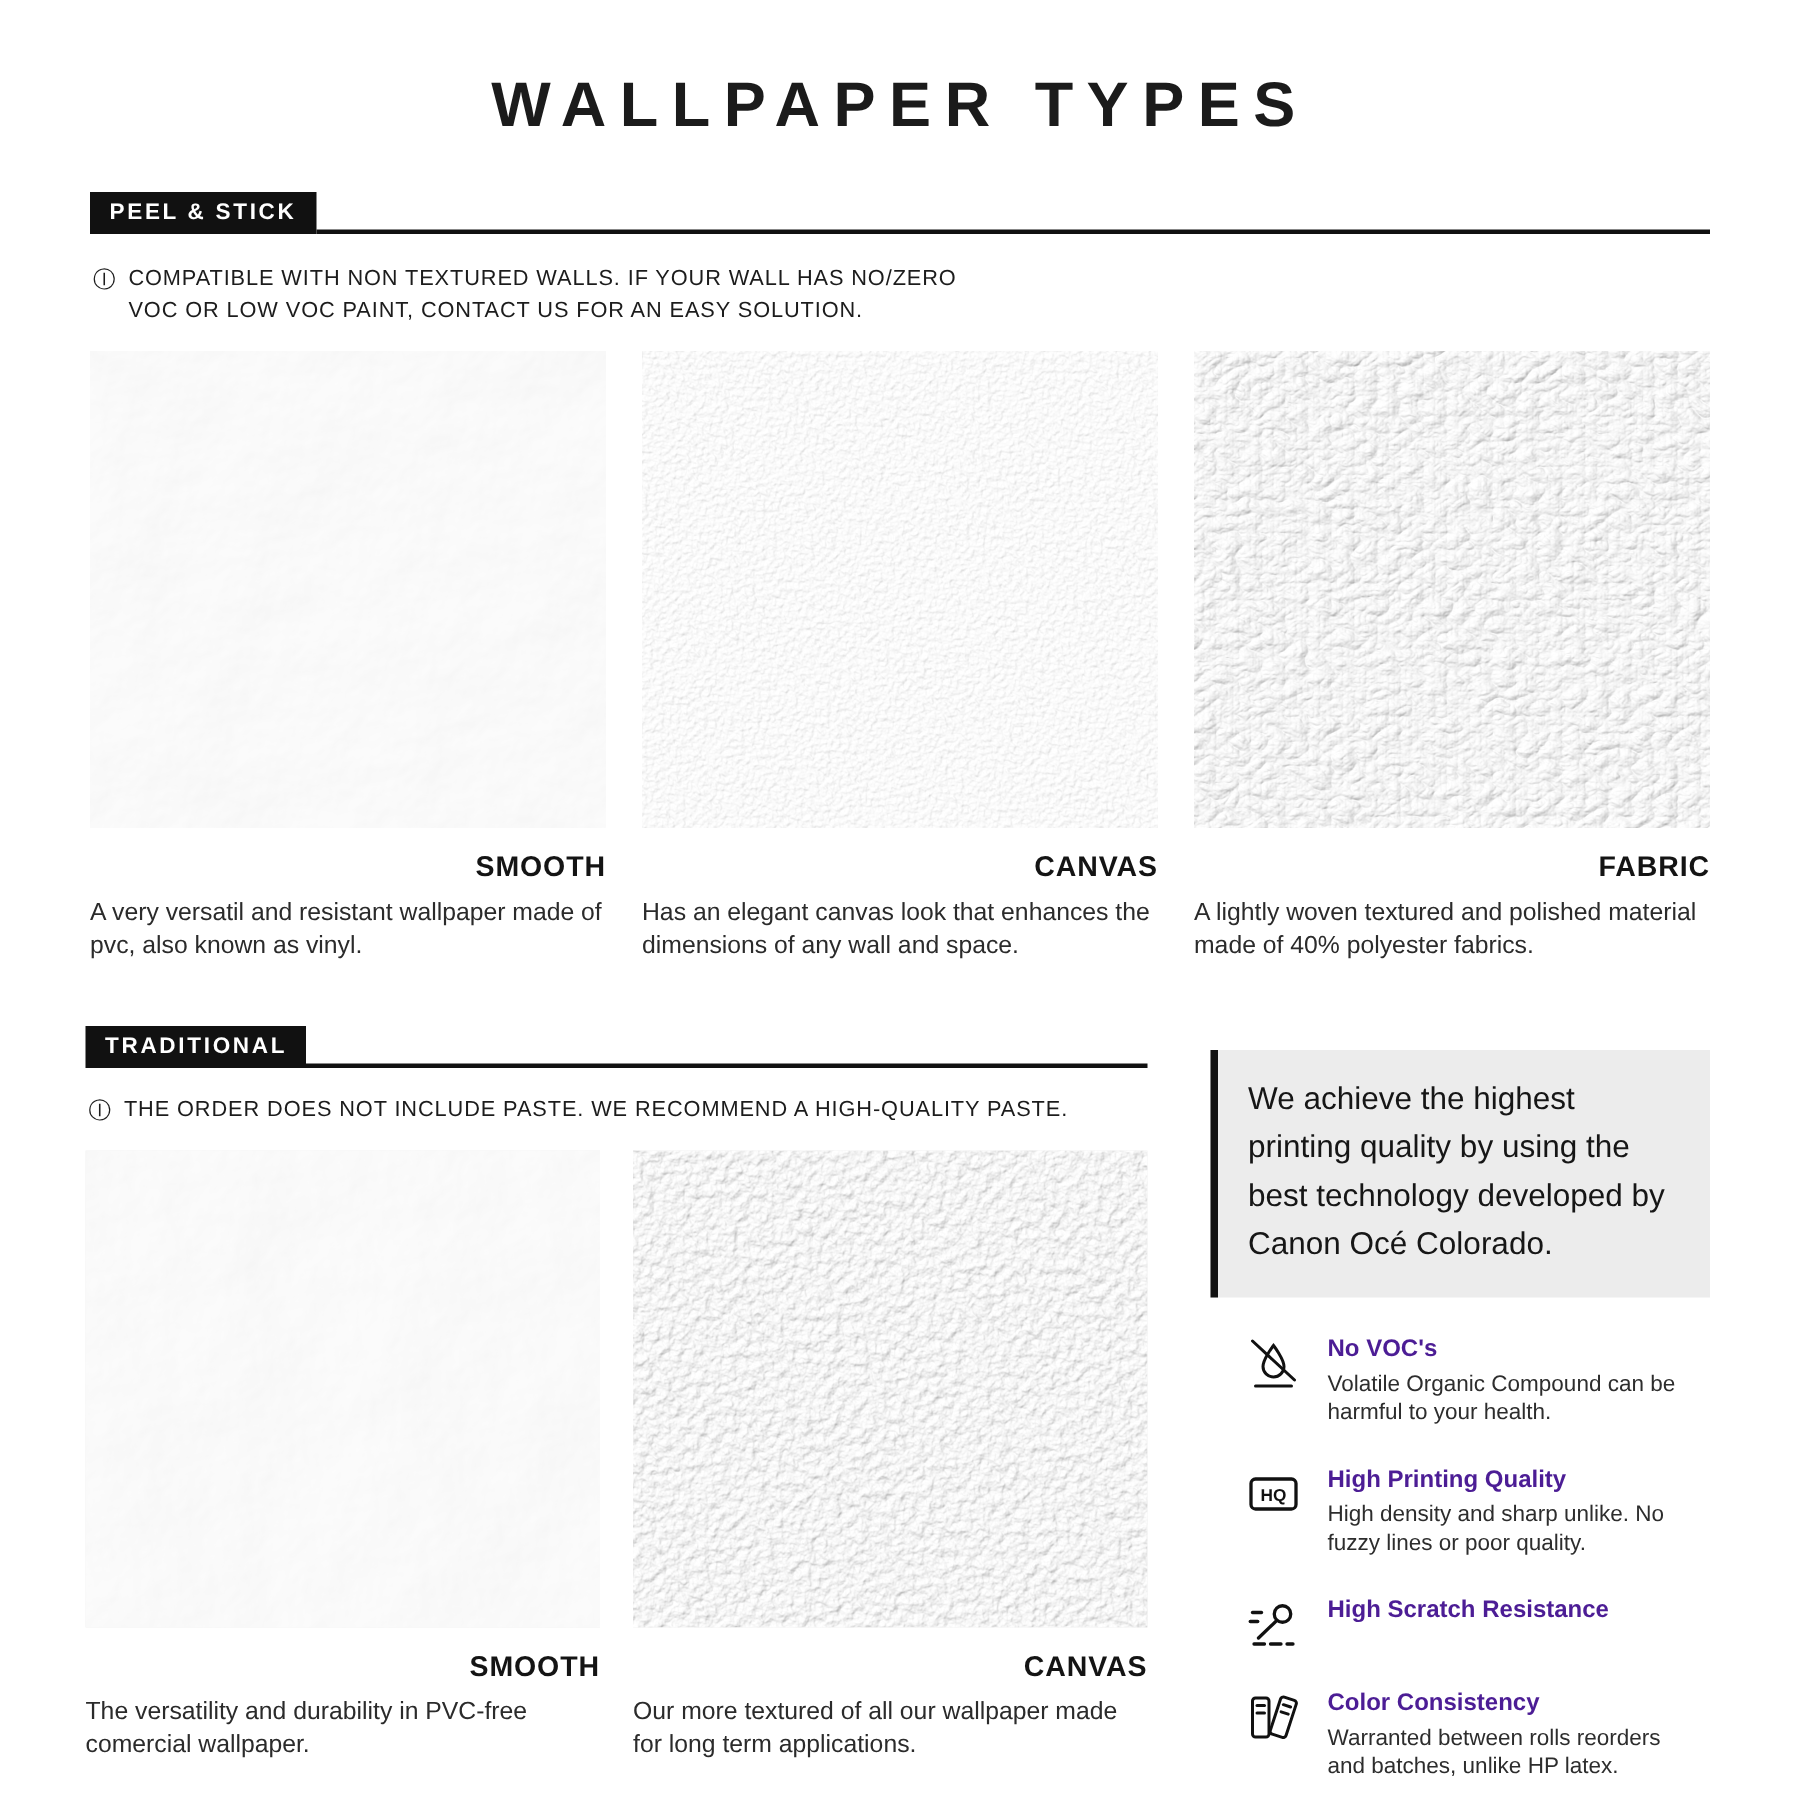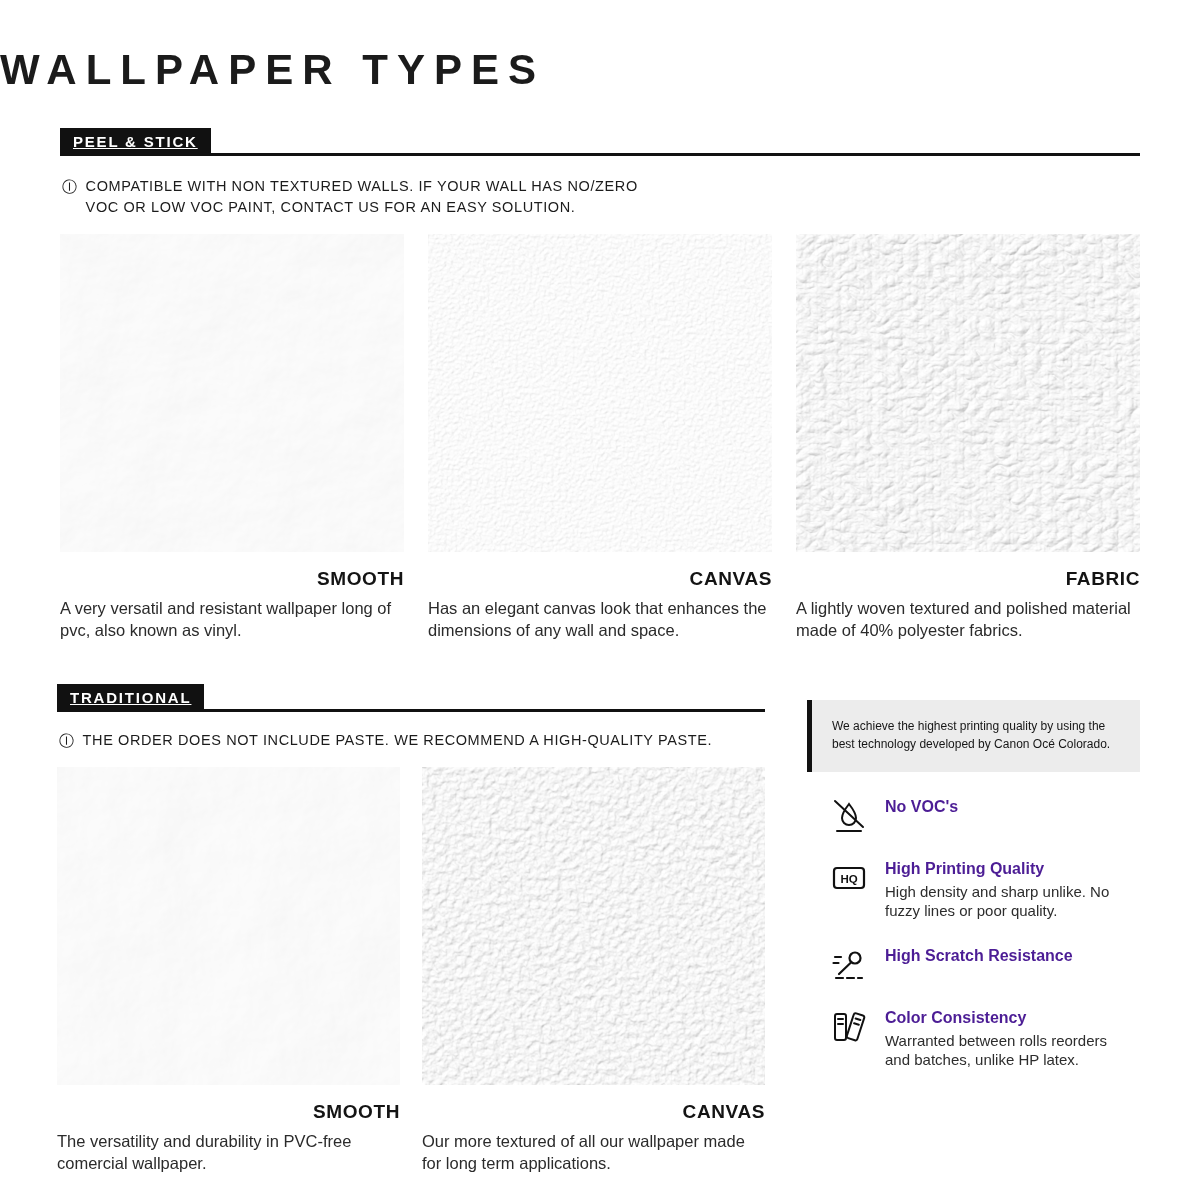--- a/index.html
+++ b/index.html
@@ -10,40 +10,40 @@
     margin: 0 auto;
     background: #ffffff;
     font-family: "Liberation Sans", "DejaVu Sans", sans-serif;
     color: #111;
     overflow: hidden;
     position: relative;
   }
   
   .page-title {
     padding-top: 46px;
+    text-align: center;
     font-size: 42px;
     font-weight: 700;
     letter-spacing: 9px;
     color: #1b1b1b;
   }
   
   .section-header {
     display: flex;
     align-items: flex-end;
     margin: 34px 60px 0 60px;
   }
   .section-label {
     background: #111;
     color: #fff;
     font-size: 15px;
     font-weight: 700;
     letter-spacing: 1.8px;
     padding: 5px 13px 6px 13px;
     white-space: nowrap;
-    text-decoration: underline;
   }
   .section-rule {
     flex: 1;
     height: 3px;
     background: #111;
   }
   
   .info-note {
     display: flex;
     align-items: flex-start;
@@ -106,21 +106,21 @@
   .bottom-left { width: 708px; flex: 0 0 708px; }
   .bottom-left .section-header { margin: 0; }
   .bottom-left .info-note { margin: 18px 0 0 2px; }
   .bottom-right { flex: 1; margin-left: 42px; }
   
   .quality-box {
     margin-top: 16px;
     background: #ececec;
     border-left: 5px solid #111;
     padding: 17px 20px 18px 20px;
-    font-size: 12px;
+    font-size: 21px;
     line-height: 1.55;
     color: #161616;
   }
   .features { margin-top: 26px; }
   .feature {
     display: flex;
     align-items: flex-start;
     gap: 18px;
     margin: 0 0 26px 24px;
   }
@@ -164,21 +164,21 @@
           <filter id="tex-smooth-1">
               <feTurbulence type="fractalNoise" baseFrequency="0.012" numOctaves="5" seed="7"></feTurbulence>
               <feDiffuseLighting lighting-color="#ffffff" surfaceScale="1.5">
                 <feDistantLight azimuth="235" elevation="72"></feDistantLight>
               </feDiffuseLighting>
             </filter>
           <rect width="100%" height="100%" filter="url(#tex-smooth-1)"></rect>
         </svg>
       </div>
       <div class="swatch-name">SMOOTH</div>
-      <div class="swatch-desc">A very versatil and resistant wallpaper long of pvc, also known as vinyl.</div>
+      <div class="swatch-desc">A very versatil and resistant wallpaper made of pvc, also known as vinyl.</div>
     </div>
 
     <div class="swatch-col">
       <div class="swatch">
         <svg>
           <filter id="tex-canvas-1">
               <feTurbulence type="fractalNoise" baseFrequency="0.28 0.28" numOctaves="3" seed="11"></feTurbulence>
               <feDiffuseLighting lighting-color="#ffffff" surfaceScale="0.85">
                 <feDistantLight azimuth="235" elevation="74"></feDistantLight>
               </feDiffuseLighting>
@@ -268,20 +268,21 @@
         <div class="feature">
           <div class="feature-icon">
             <svg viewBox="0 0 36 36" fill="none" stroke="#111" stroke-width="2" stroke-linecap="round">
               <path d="M18 6 C18 6 11 15 11 20 a7 7 0 0 0 14 0 C25 15 18 6 18 6 Z"></path>
               <line x1="4" y1="3" x2="32" y2="29"></line>
               <line x1="6" y1="33" x2="30" y2="33"></line>
             </svg>
           </div>
           <div>
             <div class="feature-title">No VOC's</div>
+            <div class="feature-desc">Volatile Organic Compound can be harmful to your health.</div>
           </div>
         </div>
 
         <div class="feature">
           <div class="feature-icon">
             <svg viewBox="0 0 36 36">
               <rect x="3" y="8" width="30" height="20" rx="3" fill="none" stroke="#111" stroke-width="2.2"></rect>
               <text x="18" y="22.5" text-anchor="middle" font-size="11.5" font-weight="bold" font-family="Liberation Sans, sans-serif" fill="#111">HQ</text>
             </svg>
           </div>

